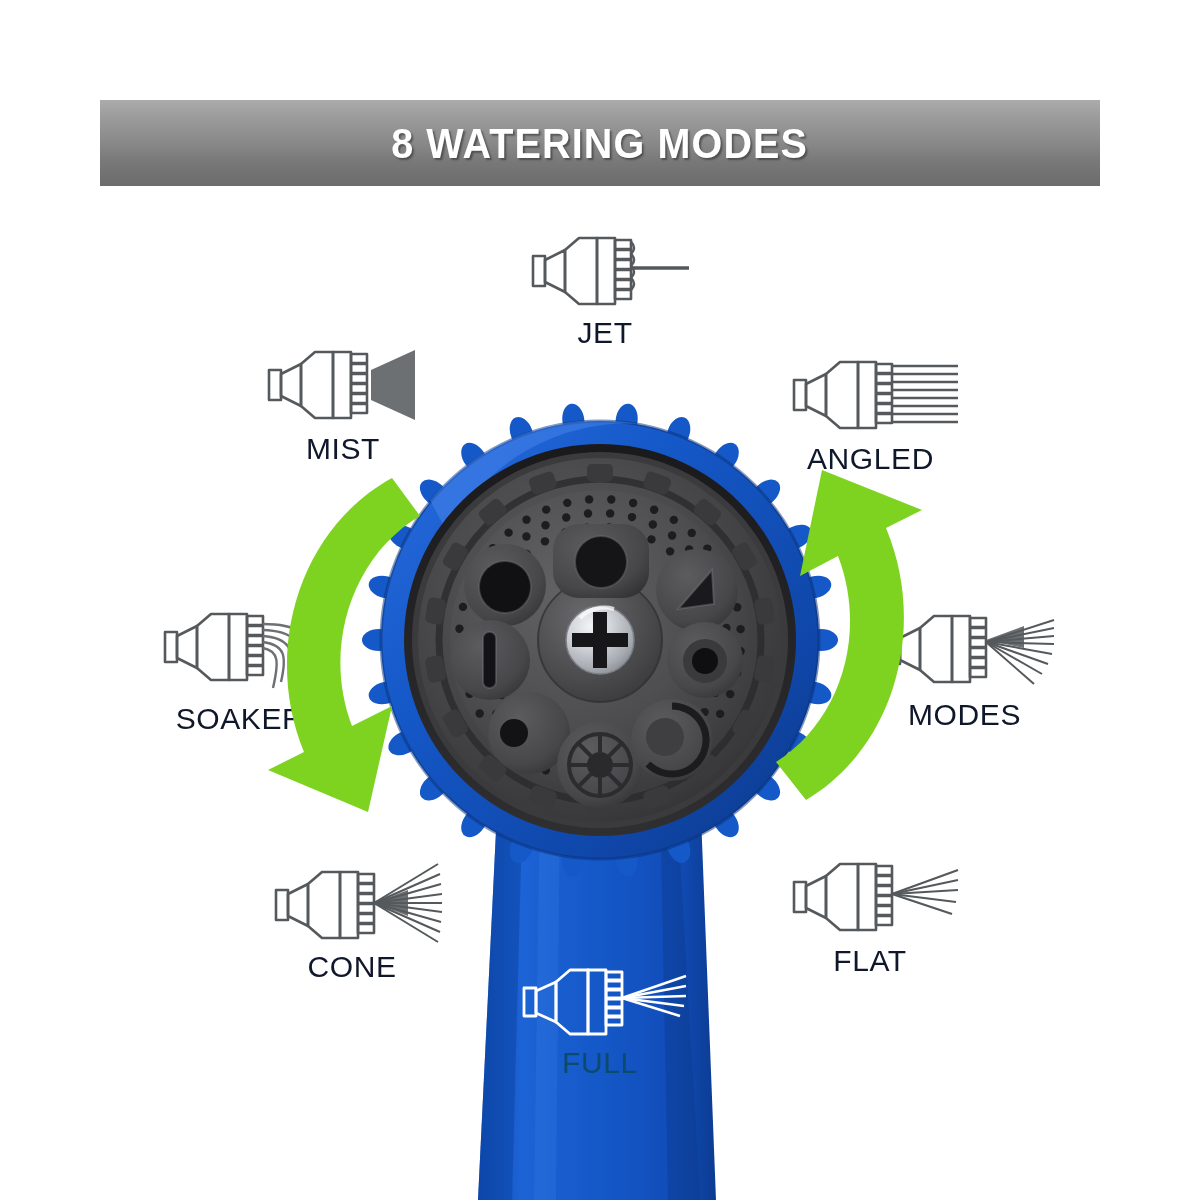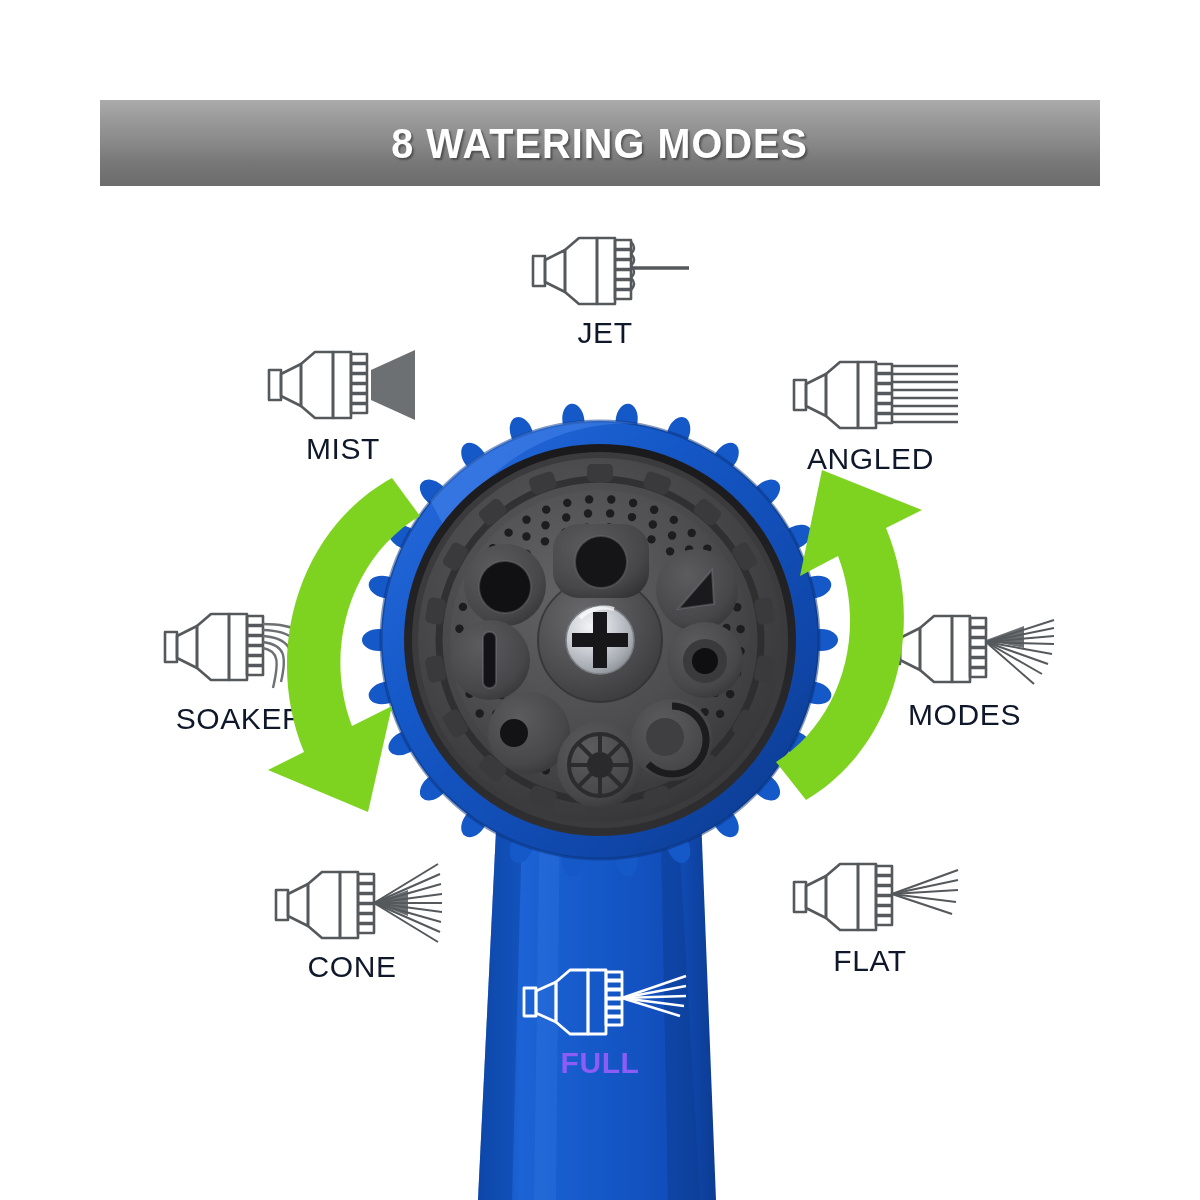--- a/index.html
+++ b/index.html
@@ -43,21 +43,21 @@
   }
   .mode-icon { display:block; }
   .mode-label {
     margin-top: 2px;
     font-size: 30px;
     font-weight: 500;
     color: #0f172a;
     letter-spacing: 0.6px;
     white-space: nowrap;
   }
-  .mode.on-blue .mode-label { color: #8b5cf6; font-weight: bold; }
+  .mode.on-blue .mode-label { color: #0c4a6e; font-weight: normal; }
 
   
   #mode-jet    { left: 505px; top: 228px; width: 200px; }
   #mode-mist   { left: 243px; top: 340px; width: 200px; }
   #mode-shower { left: 768px; top: 350px; width: 205px; }
   #mode-soaker { left: 140px; top: 604px; width: 200px; align-items: center; }
   #mode-angled { left: 862px; top: 604px; width: 205px; }
   #mode-cone   { left: 252px; top: 858px; width: 200px; justify-content: flex-end; }
   #mode-flat   { left: 770px; top: 852px; width: 200px; }
   #mode-full   { left: 500px; top: 958px; width: 200px; z-index: 40; }

